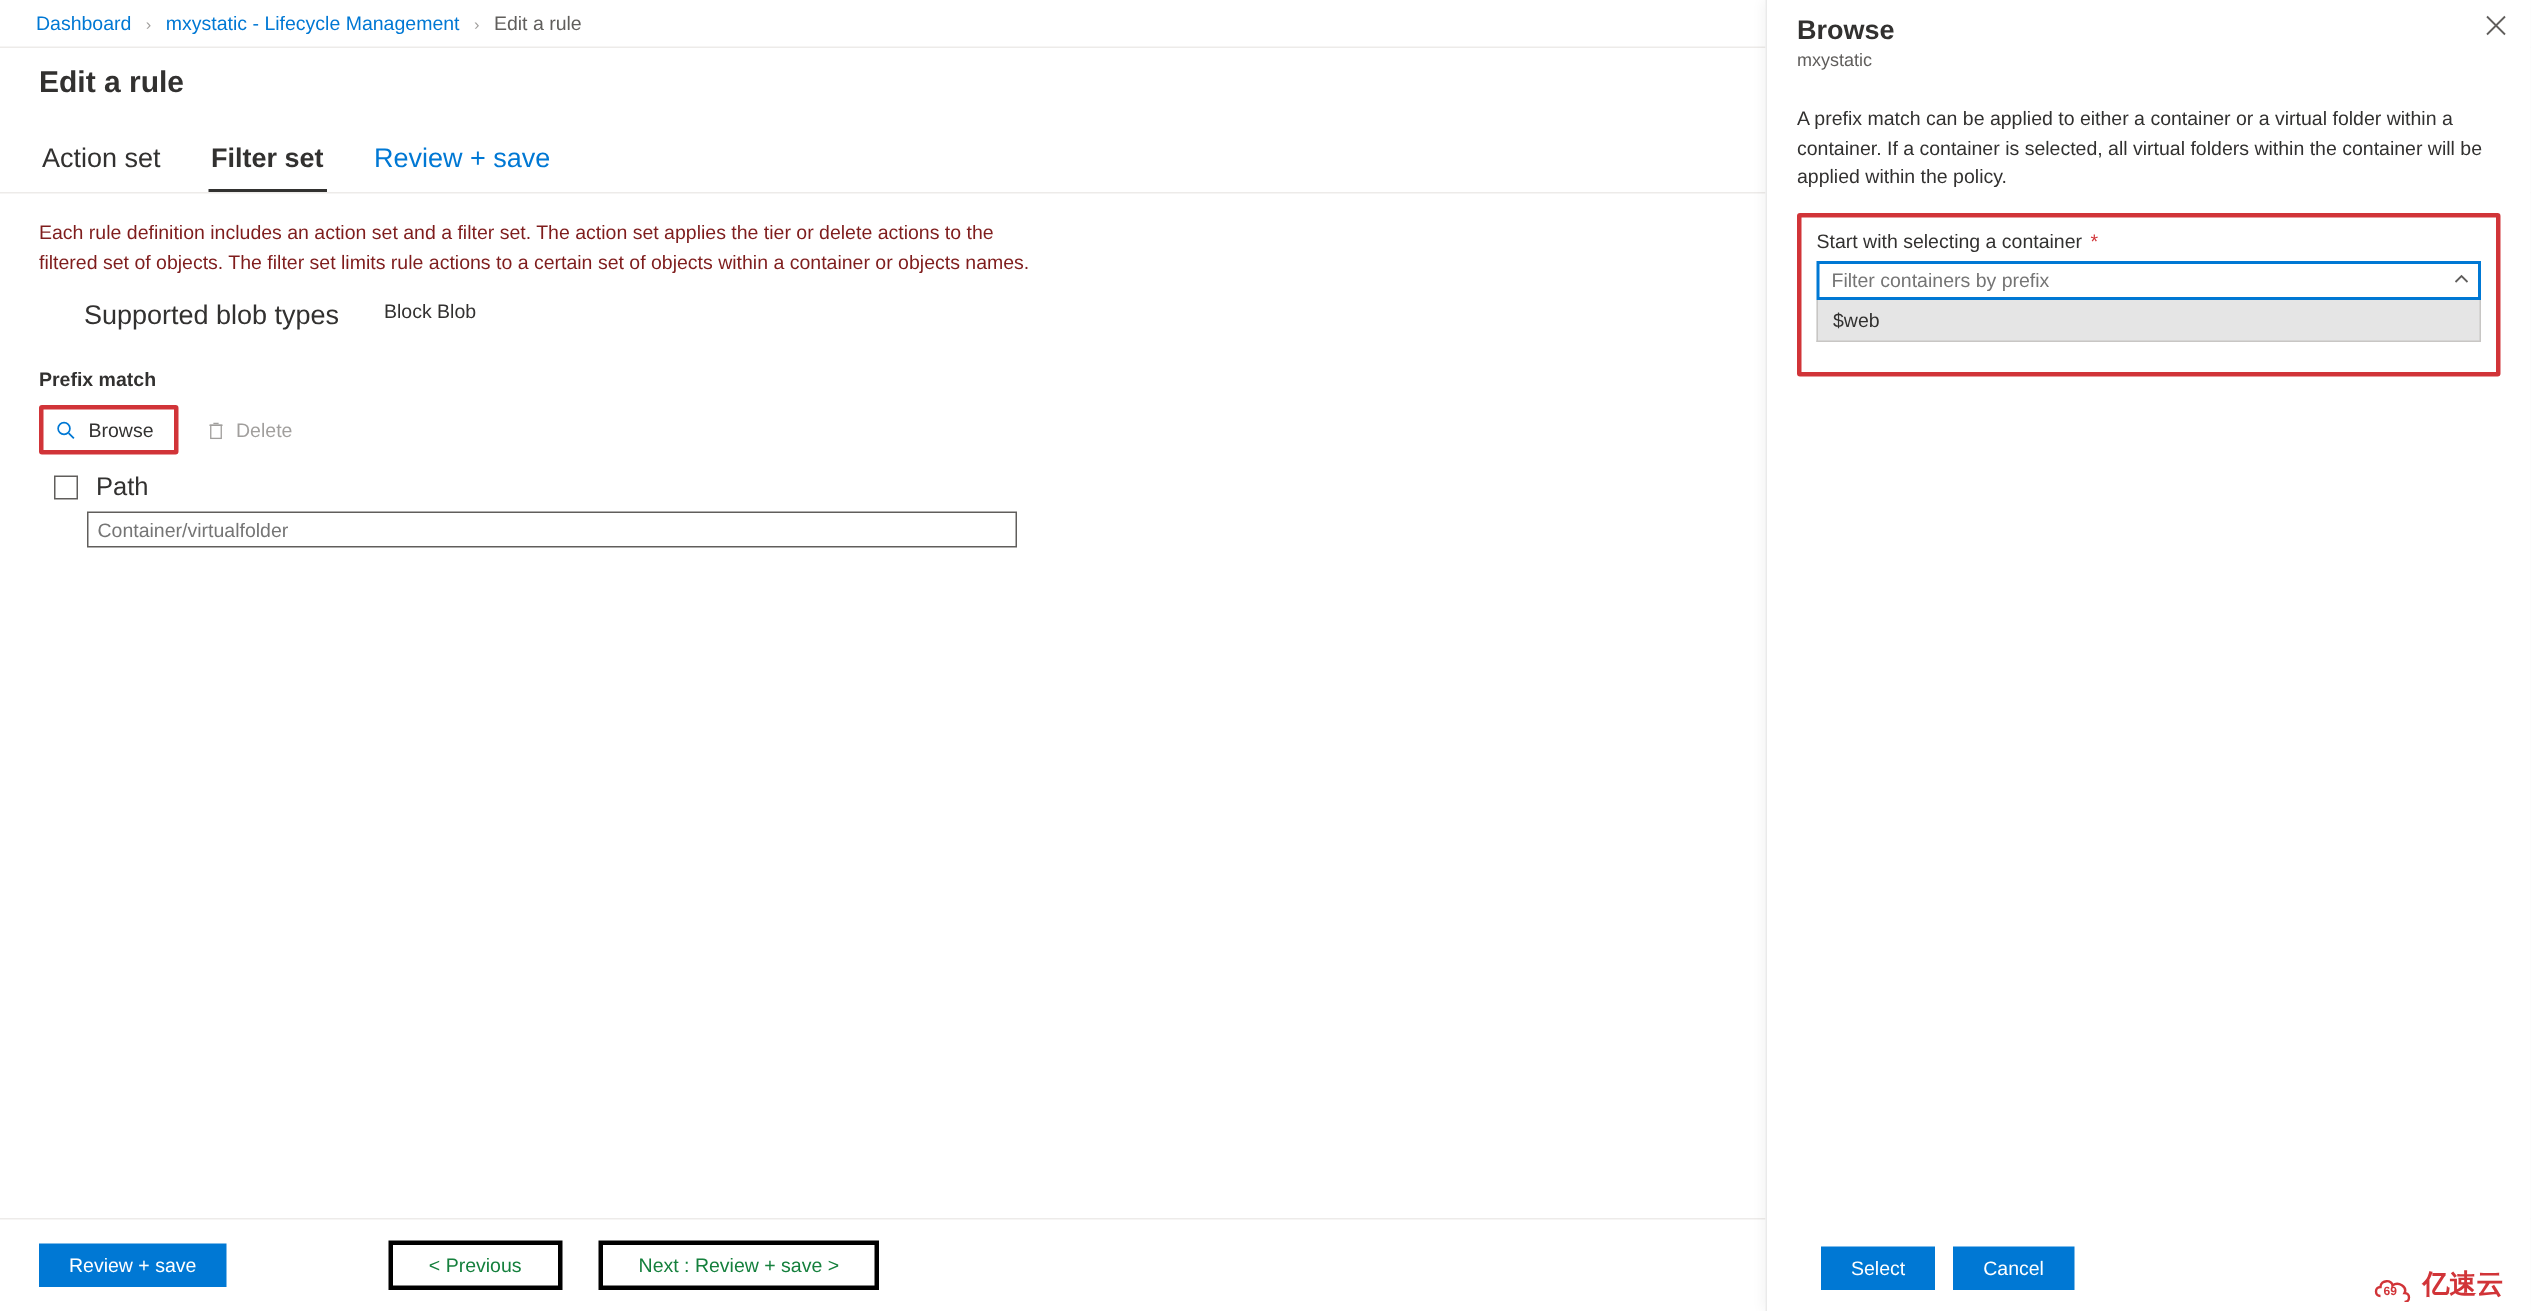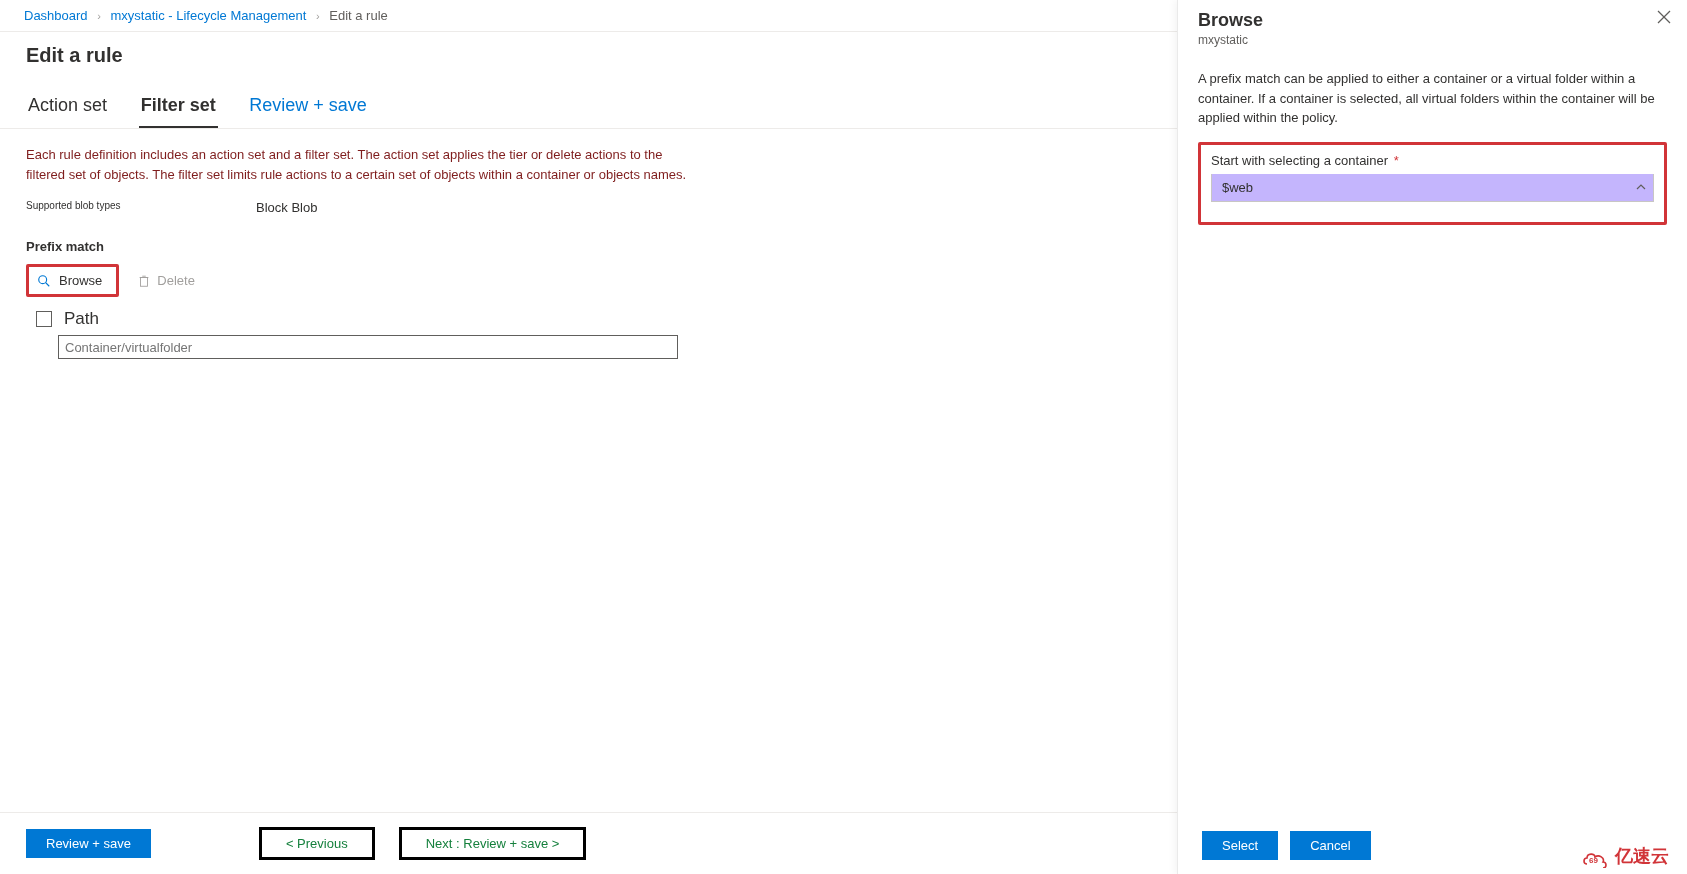--- a/index.html
+++ b/index.html
@@ -17,21 +17,21 @@
   
   .tabs { border-bottom: 1px solid #edebe9; padding: 0 26px; }
   .tab { display: inline-block; padding: 10px 2px 10px; margin-right: 26px; font-size: 18px; color: #323130; cursor: pointer; border-bottom: 2px solid transparent; }
   .tab.active { border-bottom: 2px solid #323130; font-weight: 700; }
   .tab.link { color: #0078d4; }
 
   
   .content { padding: 16px 26px; max-width: 720px; }
   .desc { font-size: 13px; color: #7f1d1d; line-height: 1.5; margin-bottom: 16px; }
   .kv-row { display: flex; margin-bottom: 24px; }
-  .kv-label { width: 230px; font-size: 10px; }
+  .kv-label { width: 230px; font-size: 18px; text-align: center; }
   .kv-value { font-size: 13px; }
 
   .section-title { font-weight: 600; font-size: 13px; margin-bottom: 10px; }
   .section-desc { font-size: 13px; line-height: 1.5; margin-bottom: 14px; }
 
   .action-row { display: flex; align-items: center; gap: 18px; margin-bottom: 12px; position: relative; }
   .browse-btn-wrap { border: 3px solid #d13438; padding: 6px 14px 6px 8px; display: inline-flex; align-items: center; gap: 8px; cursor: pointer; border-radius: 2px; }
   .delete-btn { display: inline-flex; align-items: center; gap: 6px; color: #a19f9d; cursor: default; }
 
   .path-row { display: flex; align-items: center; gap: 12px; margin-bottom: 6px; margin-left: 10px; }
@@ -55,24 +55,24 @@
   .panel-close { position: absolute; top: 10px; right: 16px; cursor: pointer; font-size: 16px; color: #605e5c; }
   .panel-body { padding: 18px 20px; }
   .panel-desc { font-size: 13px; line-height: 1.5; margin-bottom: 14px; }
 
   .container-block { border: 3px solid #d13438; padding: 8px 10px 20px; border-radius: 2px; }
   .field-label { font-size: 13px; margin-bottom: 6px; }
   .field-label .req { color: #d13438; margin-left: 2px; }
   .combo { position: relative; }
   .combo-input { width: 100%; height: 26px; border: 2px solid #0078d4; padding: 2px 28px 2px 8px; font-size: 13px; color: #605e5c; }
   .combo-chevron { position: absolute; right: 8px; top: 6px; font-size: 11px; color: #605e5c; pointer-events: none; }
-  .combo-dropdown { border: 1px solid #c8c6c4; border-top: none; background: #c4b5fd; }
+  .combo-dropdown { border: 1px solid #c8c6c4; border-top: none; background: #e5e5e5; }
   .combo-option { padding: 6px 10px; font-size: 13px; cursor: pointer; }
 
-  .panel-footer { position: absolute; bottom: 0; left: 4px; right: 0; padding: 14px 20px; display: flex; gap: 12px; }
+  .panel-footer { position: absolute; bottom: 0; left: 16px; right: 0; padding: 14px 20px; display: flex; gap: 12px; }
 
   
   .watermark { position: absolute; bottom: 6px; right: 18px; display: flex; align-items: flex-end; gap: 6px; color: #d13438; font-weight: 600; font-size: 18px; }
 
   
   .icon-svg { width: 14px; height: 14px; display: inline-block; }
 </style>
 </head>
 <body>
 
@@ -153,20 +153,21 @@
   </div>
   <div class="panel-body">
     <div class="panel-desc">A prefix match can be applied to either a container or a virtual folder within a container. If a container is selected, all virtual folders within the container will be applied within the policy.</div>
 
     <div class="container-block">
       <div class="field-label">
         <span>Start with selecting a container</span>
         <span class="req">*</span>
       </div>
       <div class="combo">
+        <input class="combo-input" type="text" placeholder="Filter containers by prefix" style="">
         <span class="combo-chevron">
           <svg viewBox="0 0 10 6" width="10" height="6">
               <polyline points="1,5 5,1 9,5" fill="none" stroke="#605e5c" stroke-width="1.2"></polyline>
             </svg>
         </span>
         <div class="combo-dropdown">
           <div class="combo-option">$web</div>
         </div>
       </div>
     </div>

